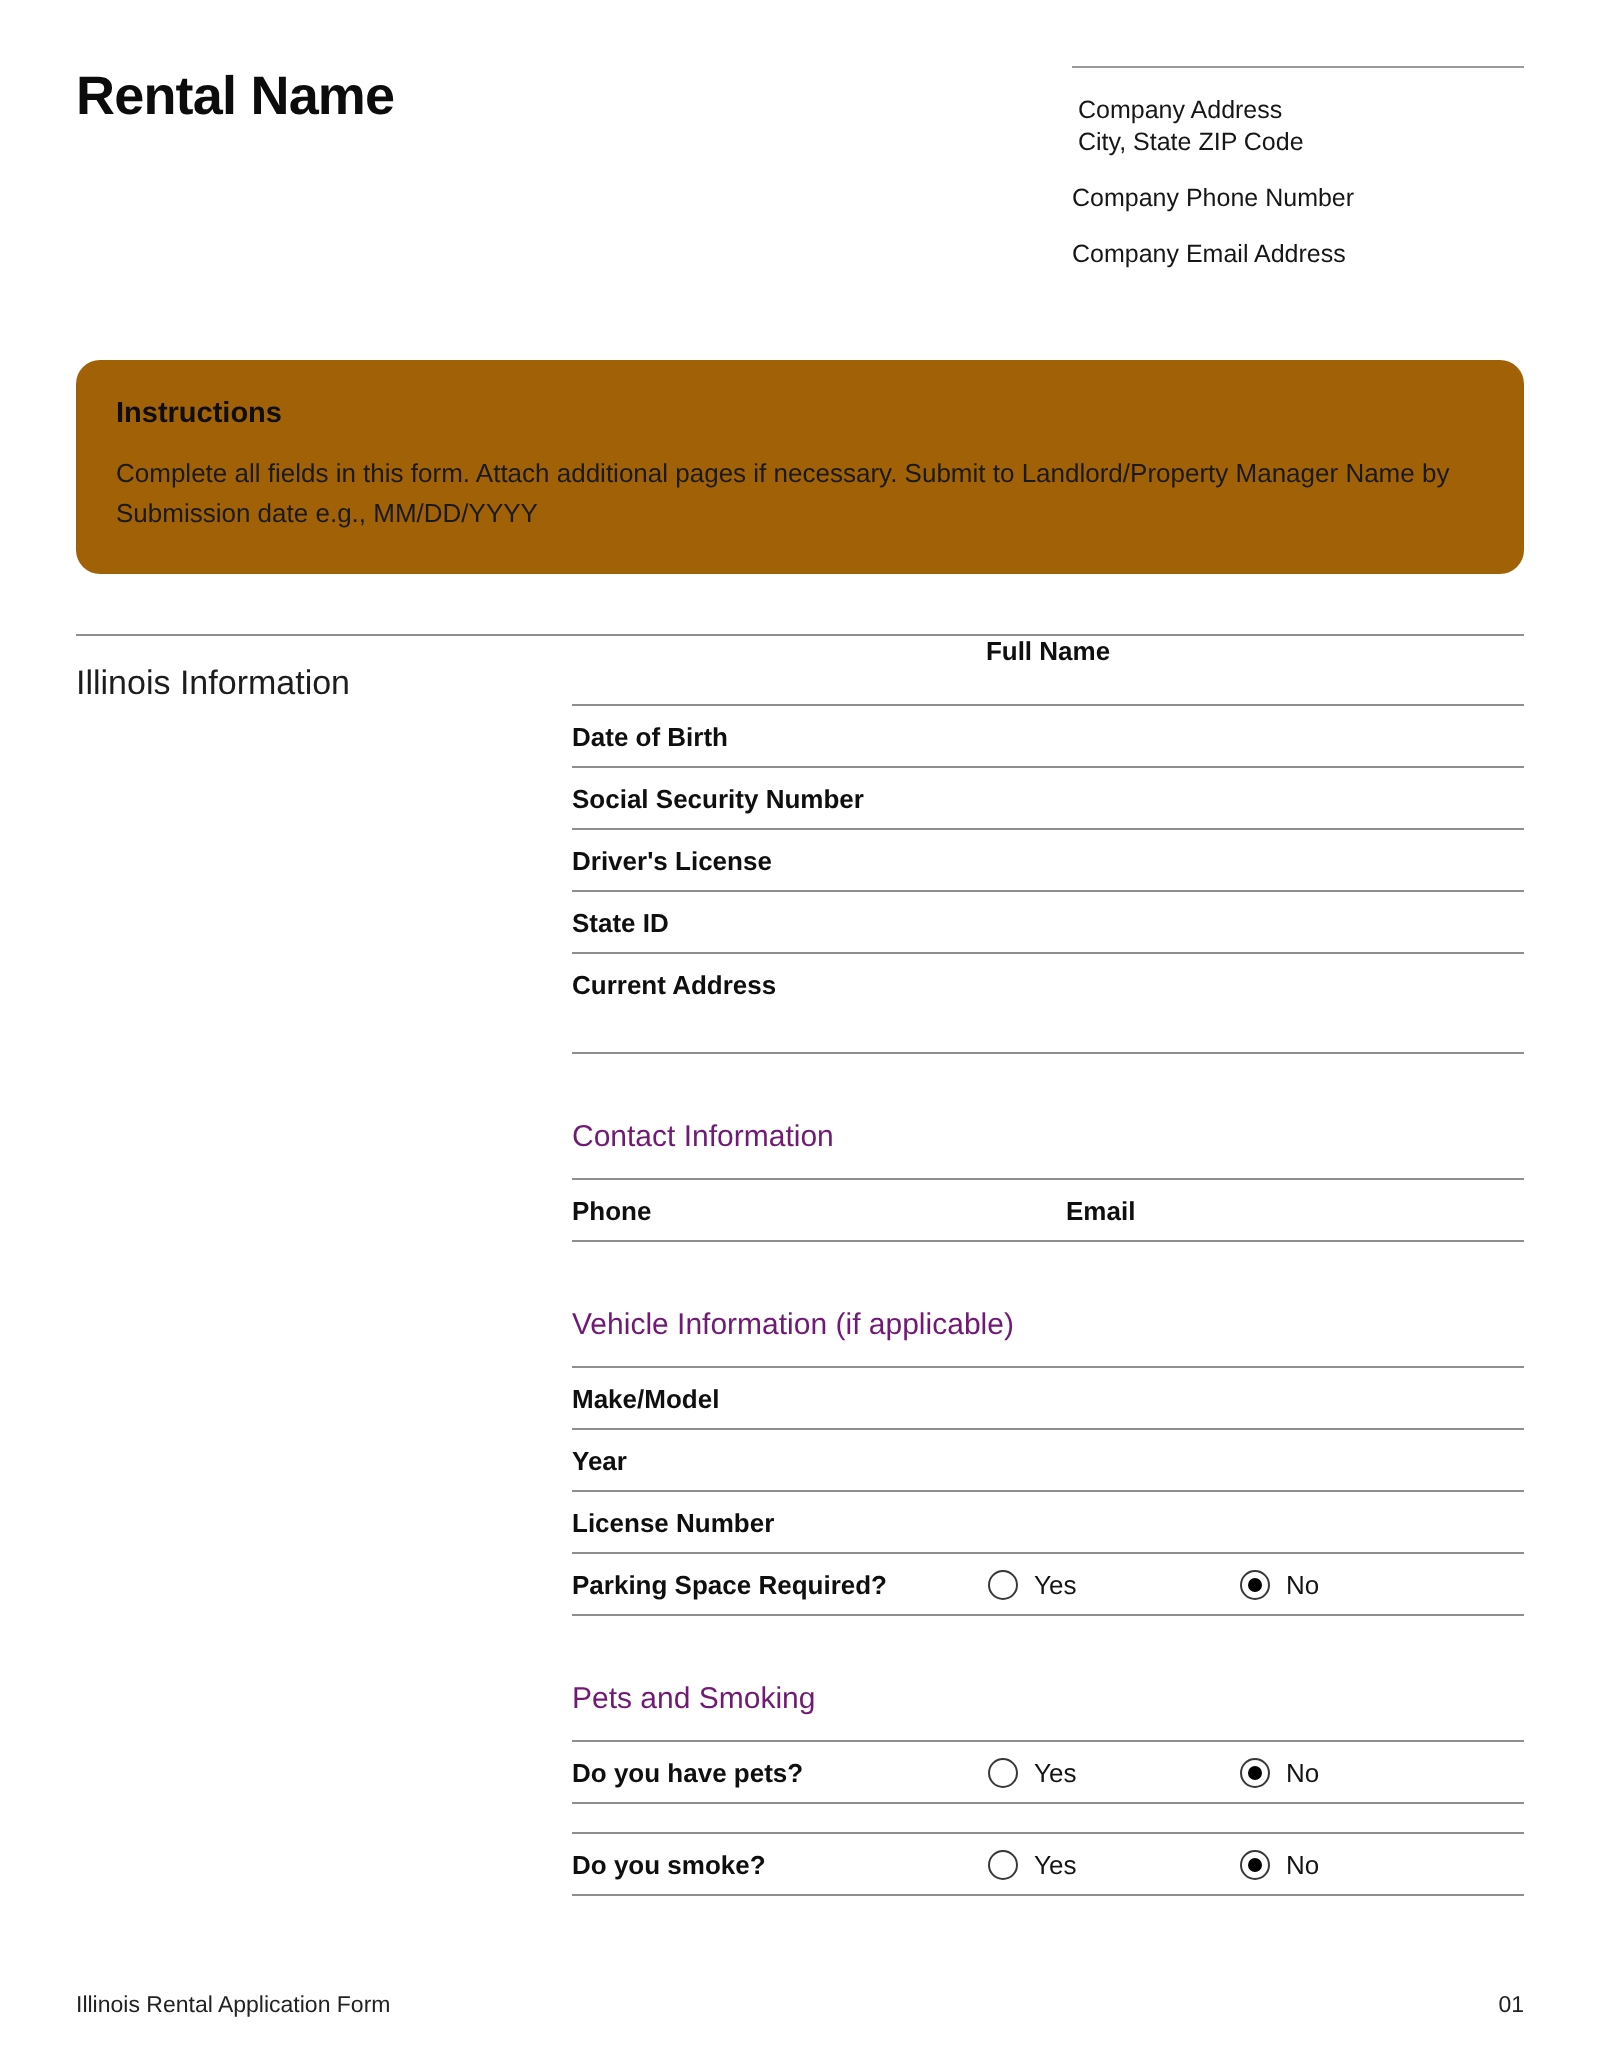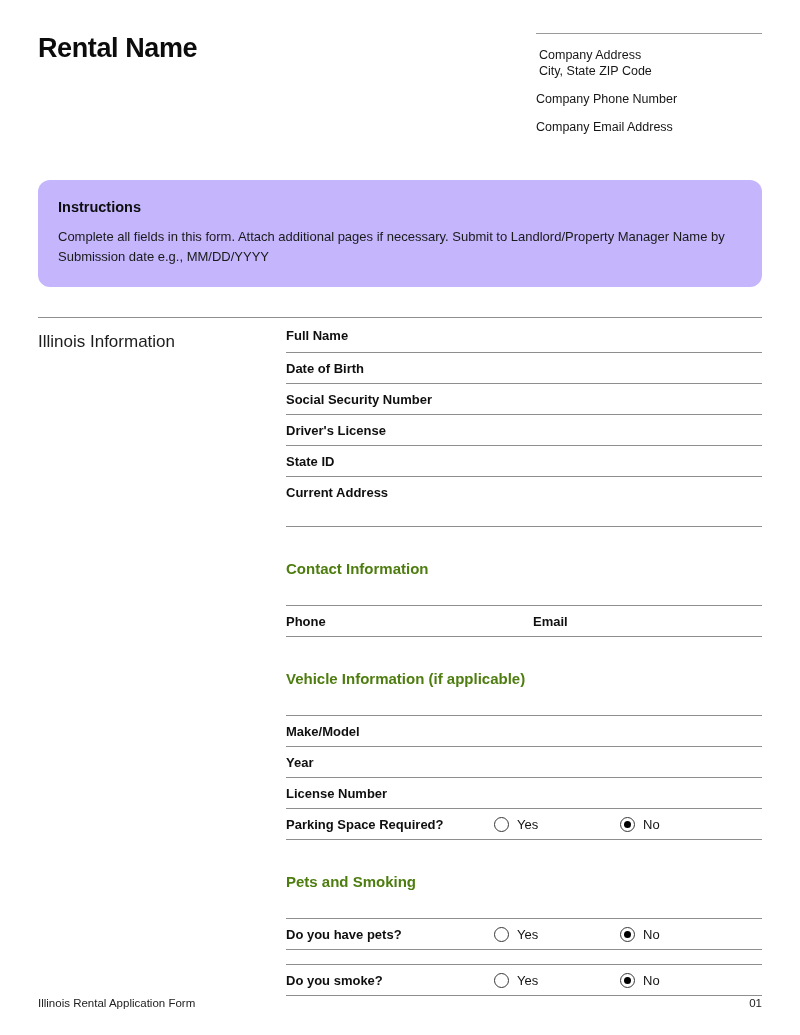--- a/index.html
+++ b/index.html
@@ -17,47 +17,47 @@
   .title { font-size:27px; font-weight:bold; letter-spacing:-0.4px; color:#0c0c0c; }
   .company {
     width:226px; border-top:1.5px solid #9a9a9a;
     padding-top:13px; font-size:12.5px; line-height:16px; color:#161616;
   }
   .company .addr { padding-left:3px; margin-bottom:12px; }
   .company .cline { margin-bottom:12px; }
 
   
   .instructions {
-    margin-top:33px; background:#c4b5fd; border-radius:12px;
+    margin-top:33px; background:#a16207; border-radius:12px;
     padding:19px 20px 21px;
   }
   .instructions h2 { font-size:14.5px; font-weight:bold; color:#0e0e0e; margin-bottom:12px; }
   .instructions p { font-size:13px; line-height:19.5px; color:#1a1a1a; max-width:672px; }
 
   
   .form-grid { margin-top:30px; border-top:1.5px solid #8f8f8f; display:flex; }
   .aside { width:248px; padding-top:14px; font-size:17px; color:#1d1d1d; }
   .fields { flex:1; min-width:0; }
 
   .field {
     display:flex; align-items:center;
     height:31px; border-bottom:1.5px solid #8e8e8e;
   }
-  .field.first { height:35px; }
+  .field.first { height:35px;flex-direction:column; }
   .field.tall  { height:50px; align-items:flex-start; padding-top:8px; }
   .field.spacer{ height:15px; }
   .flabel { font-size:13px; font-weight:bold; color:#0f0f0f; white-space:nowrap; }
   .input-line { flex:1; align-self:stretch; }
 
   .half { width:50%; display:flex; align-items:flex-start; }
   .half.pad { padding-left:9px; }
 
   .sub {
-    padding:33px 0 28px; border-bottom:1.5px solid #8f8f8f;
-    font-size:15px; font-weight:700; color:#4d7c0f;
+    padding:33px 0 12px; border-bottom:1.5px solid #8f8f8f;
+    font-size:15px; font-weight:400; color:#701a75;
   }
 
   
   .q { width:208px; }
   .opt { display:flex; align-items:center; gap:8px; cursor:default; }
   .opt.w { width:126px; }
   .opt .olabel { font-size:13px; color:#141414; }
   .radio {
     width:15px; height:15px; border:1.6px solid #383838; border-radius:50%;
     display:inline-flex; align-items:center; justify-content:center;

